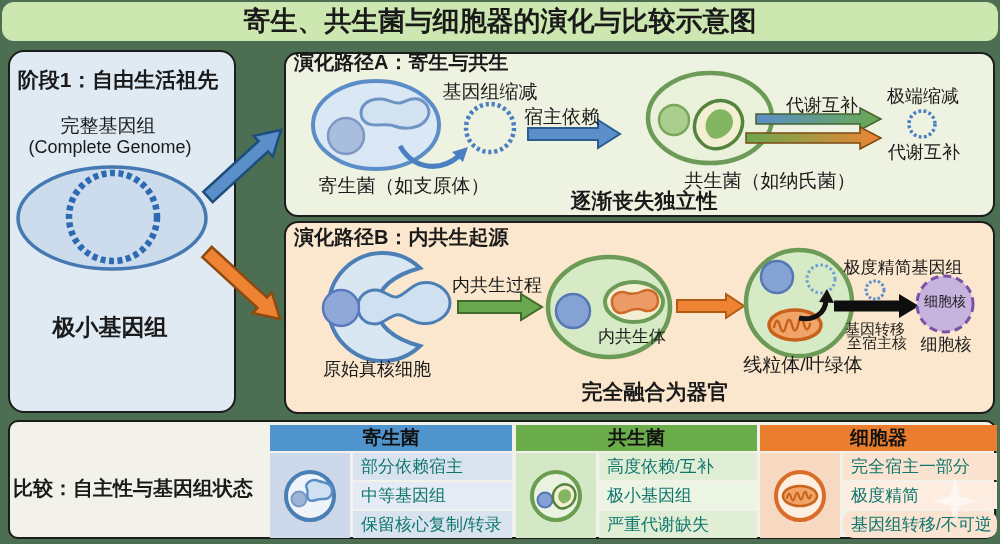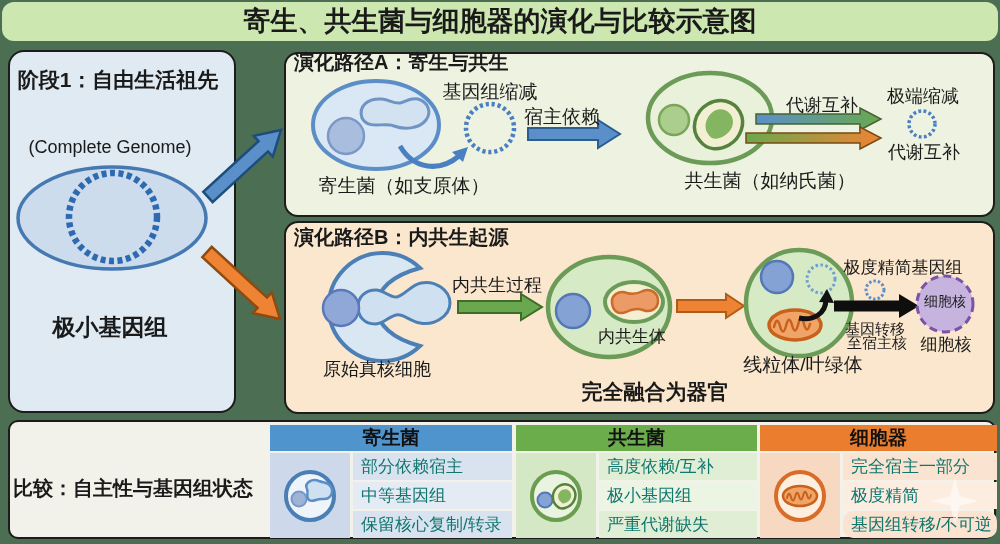--- a/index.html
+++ b/index.html
@@ -86,31 +86,33 @@
     <path d="M 799,318 C 813,321 826,314 826,299" fill="none" stroke="#111111" stroke-width="5"></path>
     <polygon points="827,289 834,303 819,302" fill="#111111"></polygon>
     <circle cx="875" cy="290" r="9" fill="none" stroke="#5b8fc9" stroke-width="3" stroke-dasharray="2.5 2"></circle>
     <polygon points="834,300.5 899,300.5 899,294 919,306 899,318 899,311.5 834,311.5" fill="#0e0e0e"></polygon>
     <circle cx="945" cy="304" r="28" fill="#c6b3de" stroke="#7b52a8" stroke-width="3" stroke-dasharray="8 5"></circle>
   </svg>
 
   <div class="lbl b" style="left:500px;top:21px;font-size:27px;">寄生、共生菌与细胞器的演化与比较示意图</div>
 
   <div class="lbl b" style="left:118px;top:80px;font-size:21px;">阶段1：自由生活祖先</div>
+  <div class="lbl" style="left:108px;top:126px;font-size:19px;">完整基因组</div>
   <div class="lbl" style="left:110px;top:147px;font-size:18px;">(Complete Genome)</div>
   <div class="lbl b" style="left:110px;top:327px;font-size:23px;">极小基因组</div>
 
   <div class="lblL b" style="left:294px;top:62px;font-size:20px;">演化路径A：寄生与共生</div>
   <div class="lbl" style="left:490px;top:92px;font-size:19px;">基因组缩减</div>
   <div class="lbl" style="left:562px;top:117px;font-size:19px;">宿主依赖</div>
   <div class="lbl" style="left:404px;top:186px;font-size:19px;">寄生菌（如支原体）</div>
   <div class="lbl" style="left:770px;top:181px;font-size:19px;">共生菌（如纳氏菌）</div>
   <div class="lbl" style="left:822px;top:105px;font-size:18px;">代谢互补</div>
   <div class="lbl" style="left:923px;top:96px;font-size:18px;">极端缩减</div>
   <div class="lbl" style="left:924px;top:152px;font-size:18px;">代谢互补</div>
+  <div class="lbl b" style="left:644px;top:201px;font-size:21px;">逐渐丧失独立性</div>
 
   <div class="lblL b" style="left:294px;top:237px;font-size:20px;">演化路径B：内共生起源</div>
   <div class="lbl" style="left:377px;top:369px;font-size:18px;">原始真核细胞</div>
   <div class="lbl" style="left:497px;top:285px;font-size:18px;">内共生过程</div>
   <div class="lbl" style="left:632px;top:336px;font-size:17px;">内共生体</div>
   <div class="lbl" style="left:803px;top:365px;font-size:19px;">线粒体/叶绿体</div>
   <div class="lbl" style="left:903px;top:267px;font-size:17px;">极度精简基因组</div>
   <div class="lbl" style="left:875px;top:329px;font-size:15px;">基因转移</div>
   <div class="lbl" style="left:877px;top:343px;font-size:15px;">至宿主核</div>
   <div class="lbl" style="left:945px;top:302px;font-size:14px;">细胞核</div>

